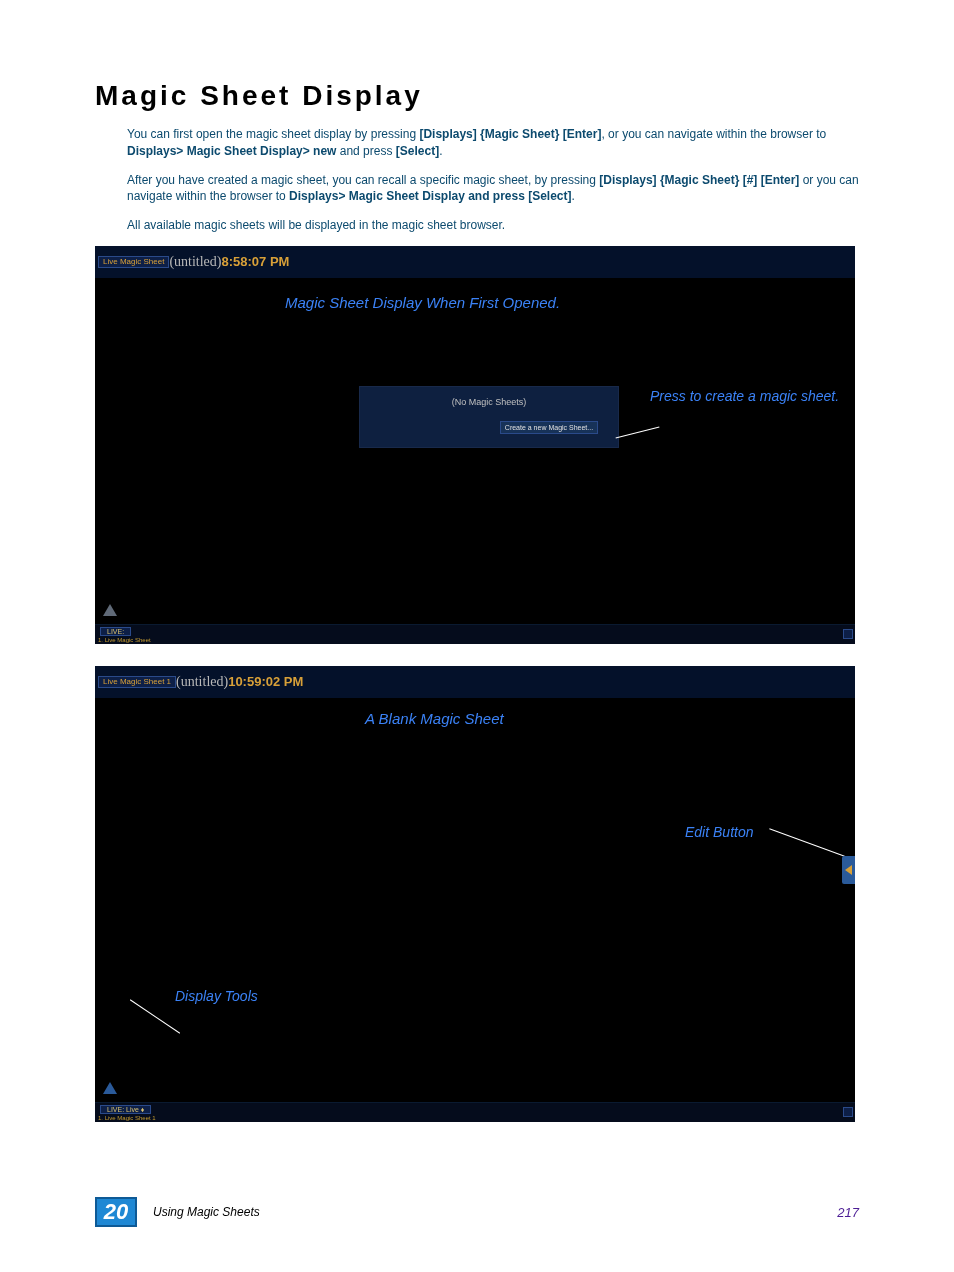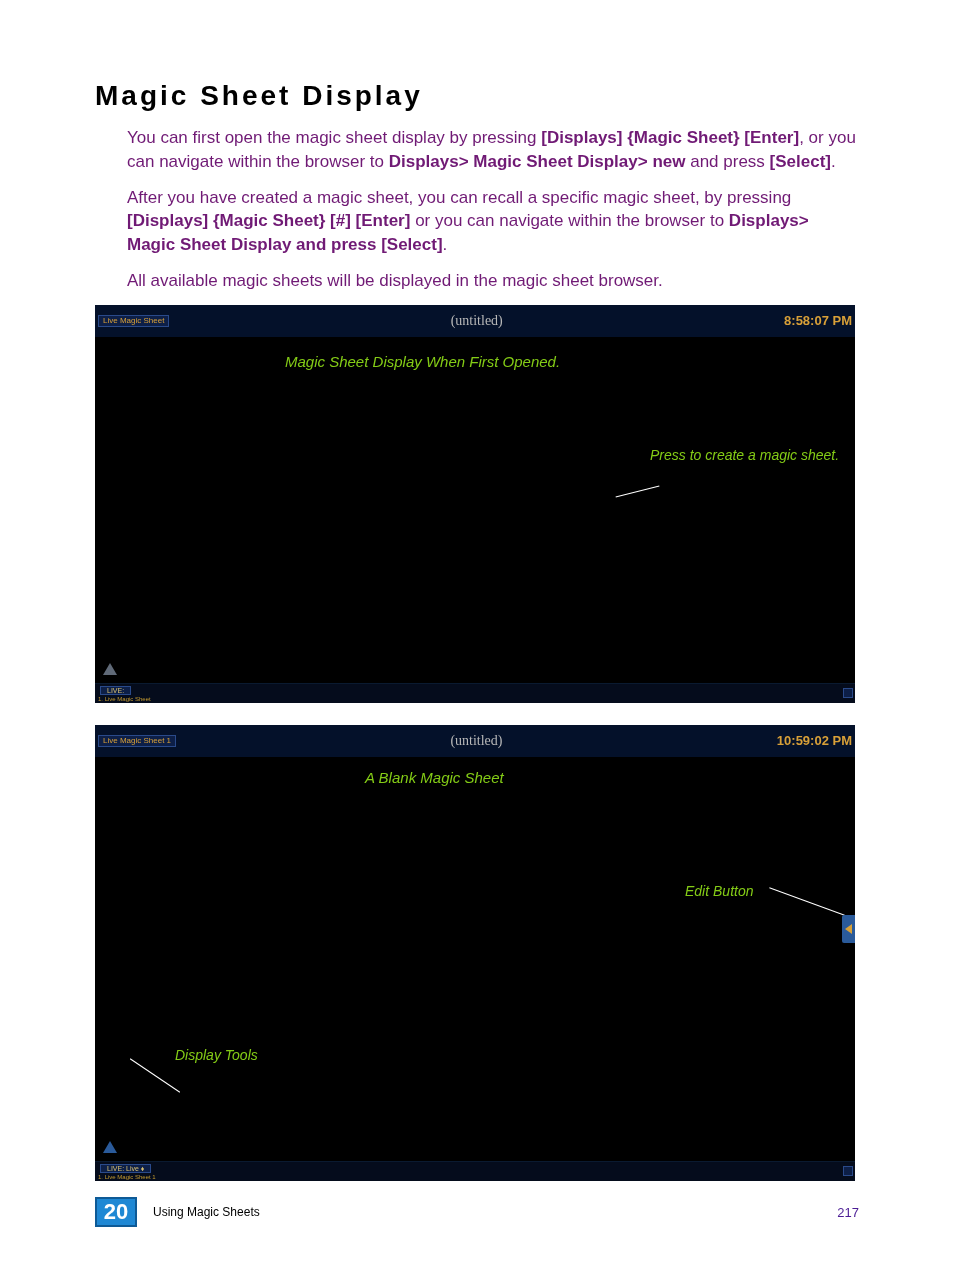--- a/index.html
+++ b/index.html
@@ -13,46 +13,45 @@
     color: #000;
   }
   .heading {
     font-size: 28px;
     font-weight: bold;
     letter-spacing: 3px;
     margin-bottom: 14px;
     font-family: Arial, sans-serif;
   }
   .body-text {
-    font-size: 17px;
+    font-size: 12px;
     line-height: 1.4;
     margin-left: 32px;
     margin-bottom: 12px;
-    color: #701a75;
+    color: #0c4a6e;
   }
   .bold { font-weight: bold; }
 
   
   .screenshot {
     background: #000;
     width: 760px;
     margin-left: 0;
     margin-top: 10px;
     position: relative;
     overflow: hidden;
   }
   .ss1 { height: 398px; }
   .ss2 { height: 456px; margin-top: 22px; }
 
   .ss-titlebar {
     height: 16px;
     background: #04112a;
     display: flex;
     align-items: center;
-    justify-content: space-between;
     font-size: 8px;
     padding: 16px 3px;
   }
   .ss-tab {
     background: #0d1f47;
     border: 1px solid #2a4a8a;
     color: #d8a038;
     padding: 1px 4px;
     font-size: 8px;
     line-height: 1;
@@ -62,21 +61,21 @@
     font-size: 14px;
     font-family: Liberation Serif, serif;
   }
   .ss-time {
     color: #d8a038;
     font-size: 13px;
     font-weight: bold;
   }
   .ss-annotation {
     position: absolute;
-    color: #84cc16;
+    color: #3b82f6;
     font-style: italic;
     font-size: 15px;
   }
   .ss-annotation.small { font-size: 14px; }
 
   .ss-dialog {
     position: absolute;
     left: 264px;
     top: 140px;
     width: 260px;
@@ -178,20 +177,21 @@
   
   .footer {
     position: absolute;
     bottom: 45px;
     left: 95px;
     right: 95px;
     display: flex;
     align-items: center;
     justify-content: space-between;
     font-size: 12px;
+    font-style: italic;
   }
   .chap-badge {
     background: #1f88d4;
     color: #fff;
     font-weight: bold;
     font-size: 22px;
     width: 42px;
     height: 30px;
     display: inline-flex;
     align-items: center;
@@ -222,20 +222,24 @@
 <p class="body-text">All available magic sheets will be displayed in the magic sheet browser.</p>
 
 <div class="screenshot ss1">
   <div class="ss-titlebar">
     <span class="ss-tab">Live Magic Sheet</span>
     <span class="ss-title-center">(untitled)</span>
     <span class="ss-time">8:58:07 PM</span>
   </div>
   <div class="ss-annotation" style="left:190px; top:48px;">Magic Sheet Display When First Opened.</div>
 
+  <div class="ss-dialog">
+    <div class="ss-dialog-text">(No Magic Sheets)</div>
+    <div class="ss-dialog-btn">Create a new Magic Sheet...</div>
+  </div>
 
   <div class="ss-annotation small" style="left:555px; top:142px; text-align:center; line-height:1.2;">Press to create a magic sheet.</div>
   <div class="callout-line" style="left:520px; top:186px; width:45px; transform:rotate(-14deg);"></div>
 
   <div class="ss-triangle"></div>
 
   <div class="ss-bottombar">
     <div class="live-tab">LIVE:</div>
     <div class="sub-line">1. Live Magic Sheet</div>
     <div class="right-corner"></div>

